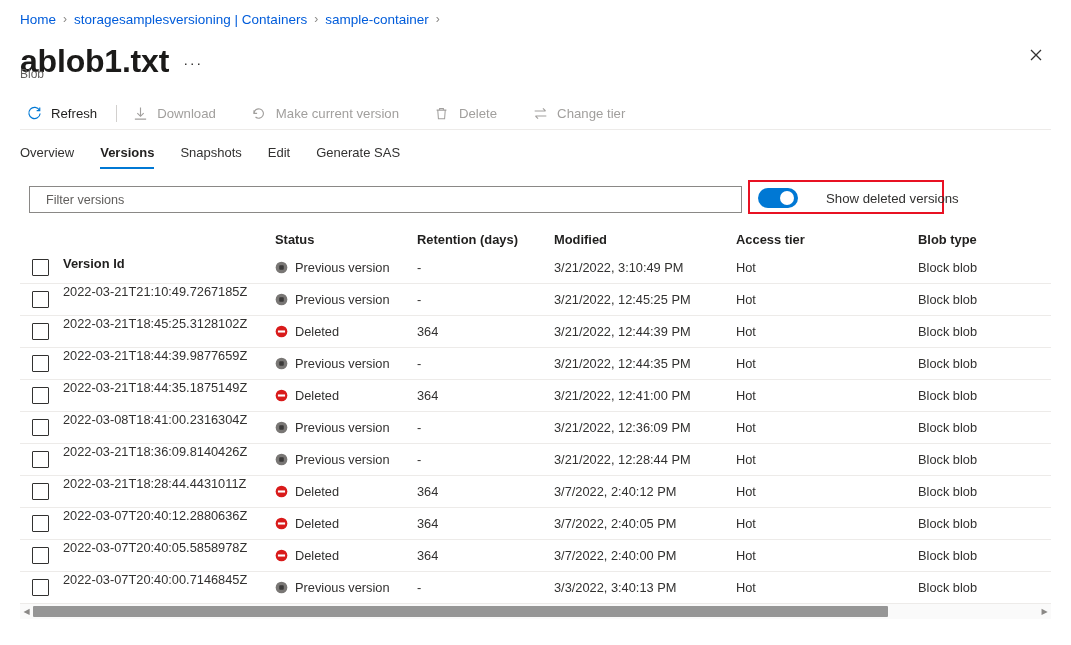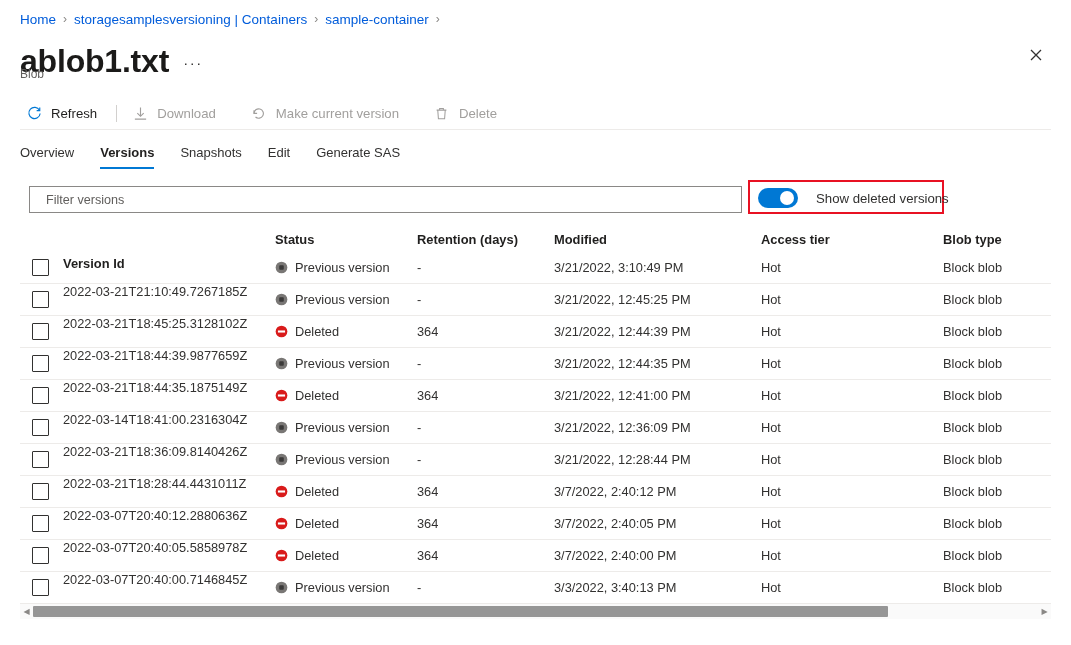--- a/index.html
+++ b/index.html
@@ -175,21 +175,21 @@
     flex: none;
   }
   .toggle-knob {
     position: absolute;
     top: 3px; right: 4px;
     width: 14px; height: 14px;
     border-radius: 50%;
     background: #ffffff;
   }
   .toggle-label {
-    margin-left: 18px;
+    margin-left: 28px;
     font-size: 13.2px;
     color: #323130;
     white-space: nowrap;
   }
 
   
   .table {
     position: absolute;
     left: 20px; top: 226px;
     width: 1031px;
@@ -207,21 +207,21 @@
     border-bottom: none;
     font-weight: 700;
     color: #201f1e;
     font-size: 12.9px;
   }
   .c-check { width: 43px; flex: none; display: flex; align-items: center; padding-left: 12px; }
   .c-ver   { width: 212px; flex: none; margin-top: 48px; }
   .c-stat  { width: 142px; flex: none; display: flex; align-items: center; }
   .c-ret   { width: 137px; flex: none; }
   .c-mod   { width: 182px; flex: none; }
-  .c-tier  { width: 182px; flex: none; margin-left: 25px; }
+  .c-tier  { width: 182px; flex: none; }
   .c-type  { width: 130px; flex: none; }
 
   .cb {
     width: 17px; height: 17px;
     border: 1px solid #323130;
     background: #ffffff;
     border-radius: 1px;
     cursor: pointer;
     flex: none;
   }
@@ -319,20 +319,28 @@
       <div class="cmd-sep" style="visibility: hidden;"></div>
       <div class="cmd">
         <span class="ci">
           <svg width="15" height="15" viewBox="0 0 16 16">
             <path d="M4 4.4h8l-.7 9.2H4.7zM6 4.4V2.6h4v1.8M2.8 4.4h10.4" fill="none" stroke="currentColor" stroke-width="1.1"></path>
           </svg>
         </span>
         <span>Delete</span>
       </div>
       <div class="cmd-sep" style="visibility: hidden;"></div>
+      <div class="cmd">
+        <span class="ci">
+          <svg width="15" height="15" viewBox="0 0 16 16">
+            <path d="M1.8 5.3h11.6M10.6 2.6l2.8 2.7M14.2 10.7H2.6M5.4 13.4 2.6 10.7" fill="none" stroke="currentColor" stroke-width="1.2"></path>
+          </svg>
+        </span>
+        <span>Change tier</span>
+      </div>
     </div>
   <div class="cmdbar-rule"></div>
 
   <div class="tabs" id="tabs">
       <div class="tab">Overview</div>
       <div class="tab active">Versions</div>
       <div class="tab">Snapshots</div>
       <div class="tab">Edit</div>
       <div class="tab">Generate SAS</div>
     </div>
@@ -430,21 +438,21 @@
         </div>
         <div class="c-ret">-</div>
         <div class="c-mod">3/21/2022, 12:44:35 PM</div>
         <div class="c-tier">Hot</div>
         <div class="c-type">Block blob</div>
       </div>
       <div class="trow body">
         <div class="c-check">
           <div class="cb"></div>
         </div>
-        <div class="c-ver">2022-03-14T18:41:00.2316304Z</div>
+        <div class="c-ver">2022-03-08T18:41:00.2316304Z</div>
         <div class="c-stat">
           <span>
             <svg class="st-icon" viewBox="0 0 16 16">
               <circle cx="8" cy="8" r="7.2" fill="#d91b1b"></circle>
               <rect x="3.6" y="6.7" width="8.8" height="2.6" fill="#ffffff"></rect>
             </svg>
           </span>
           <span class="st-text">Deleted</span>
         </div>
         <div class="c-ret">364</div>

